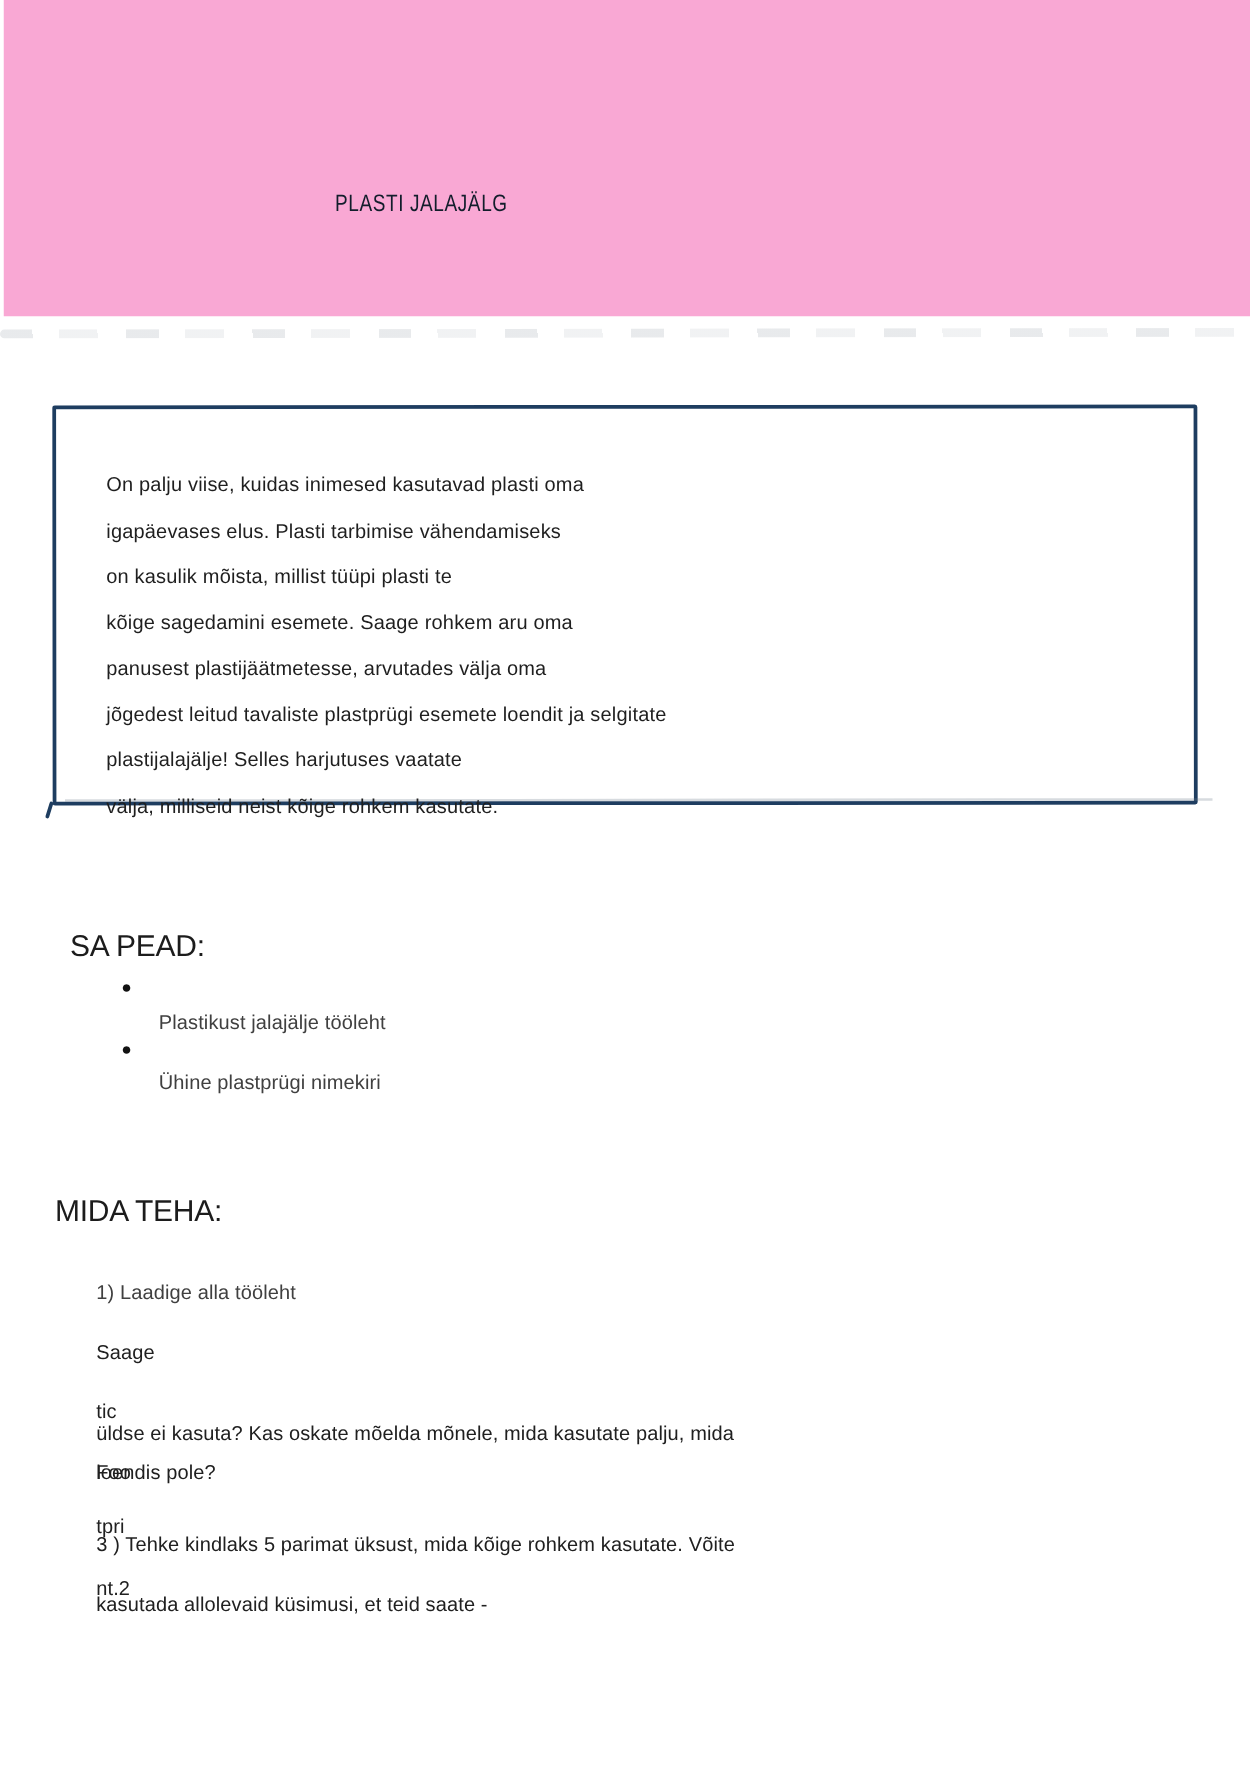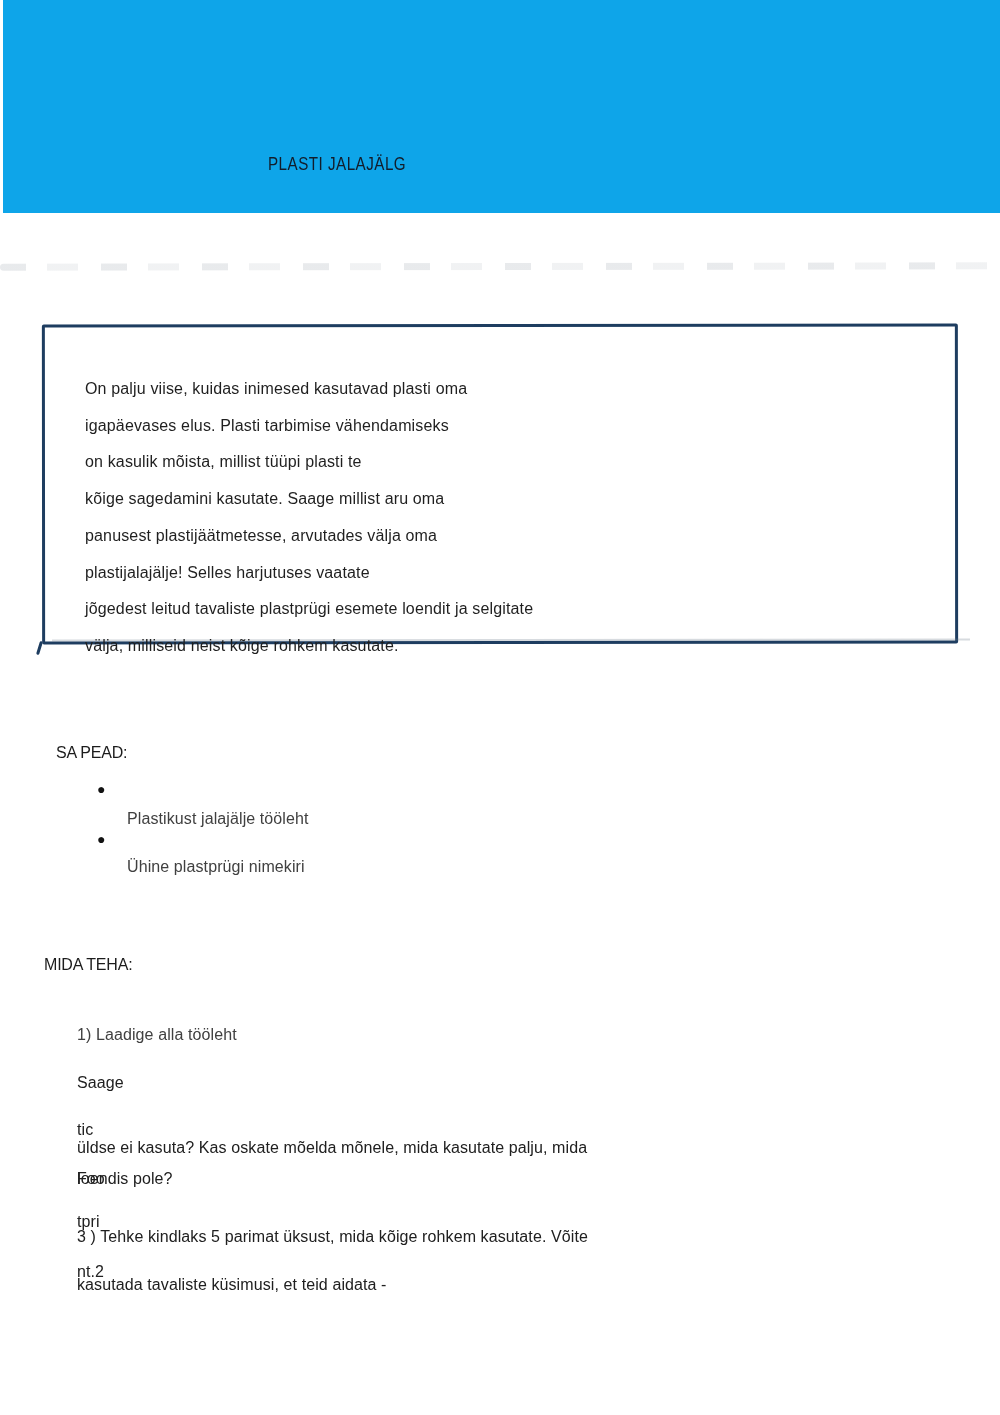--- a/index.html
+++ b/index.html
@@ -2,21 +2,21 @@
 <html><head>
 <meta charset="utf-8">
 <style>
   html,body{margin:0;padding:0;background:#ffffff;}
   .page{
     position:relative;width:1000px;height:1415px;background:#ffffff;overflow:hidden;
     font-family:"Liberation Sans","DejaVu Sans",sans-serif;color:#1f1f1f;
   }
   .abs{position:absolute;white-space:nowrap;}
   
-  .header{position:absolute;left:3px;top:0;width:997px;height:213px;background:#0ea5e9;}
+  .header{position:absolute;left:3px;top:0;width:997px;height:253px;background:#f9a8d4;}
   .page-title{
     position:absolute;left:265px;top:153px;font-size:19px;color:#121d2b;
     letter-spacing:.6px;transform:scaleX(.8);transform-origin:0 0;
   }
   
   .texture{
     position:absolute;left:0;top:263px;width:1000px;height:7px;opacity:.5;border-radius:4px;
     background:repeating-linear-gradient(90deg,
       rgba(125,136,148,.35) 0 26px, rgba(125,136,148,0) 26px 47px,
       rgba(125,136,148,.22) 47px 78px, rgba(125,136,148,0) 78px 101px);
@@ -30,21 +30,21 @@
   .faint-underline{
     position:absolute;left:52px;top:639px;width:918px;height:2px;
     background:rgba(110,125,140,.28);transform:rotate(-.06deg);
   }
   .pen-tail{
     position:absolute;left:38px;top:641px;width:3px;height:14px;background:#1e3d60;
     transform:rotate(17deg);border-radius:2px;
   }
   .intro-text{position:absolute;left:85px;top:371px;font-size:16px;letter-spacing:.15px;}
   .intro-text div{line-height:36.7px;white-space:nowrap;}
-  .section-h{font-size:16px;letter-spacing:-.2px;color:#1c1c1c;}
+  .section-h{font-size:24px;letter-spacing:-.2px;color:#1c1c1c;}
   .bullet{font-size:14px;line-height:12px;color:#121212;}
   .body-txt{font-size:16px;letter-spacing:.1px;color:#404040;}
   .step-line{font-size:16px;letter-spacing:.1px;color:#202020;}
   .overlay-frag{font-size:16px;letter-spacing:.1px;color:#202020;}
 </style>
 </head>
 <body>
 
 <div class="page">
 
@@ -55,43 +55,43 @@
   <div class="texture"></div>
 
   <div class="intro-box"></div>
   <div class="faint-underline"></div>
   <div class="pen-tail"></div>
 
   <div class="intro-text">
     <div>On palju viise, kuidas inimesed kasutavad plasti oma</div>
     <div>igapäevases elus. Plasti tarbimise vähendamiseks</div>
     <div>on kasulik mõista, millist tüüpi plasti te</div>
-    <div>kõige sagedamini kasutate. Saage millist aru oma</div>
+    <div>kõige sagedamini esemete. Saage rohkem aru oma</div>
     <div>panusest plastijäätmetesse, arvutades välja oma</div>
+    <div>jõgedest leitud tavaliste plastprügi esemete loendit ja selgitate</div>
     <div>plastijalajälje! Selles harjutuses vaatate</div>
-    <div>jõgedest leitud tavaliste plastprügi esemete loendit ja selgitate</div>
     <div>välja, milliseid neist kõige rohkem kasutate.</div>
   </div>
 
   <div class="abs section-h" style="left:56px;top:744px;">SA PEAD:</div>
 
   <span class="abs bullet" style="left:97px;top:783px;">●</span>
   <div class="abs body-txt" style="left:127px;top:810px;">Plastikust jalajälje tööleht</div>
 
   <span class="abs bullet" style="left:97px;top:833px;">●</span>
   <div class="abs body-txt" style="left:127px;top:858px;">Ühine plastprügi nimekiri</div>
 
   <div class="abs section-h" style="left:44px;top:956px;">MIDA TEHA:</div>
 
   <div class="abs body-txt" style="left:77px;top:1026px;">1) Laadige alla tööleht</div>
 
   <div class="abs step-line" style="left:77px;top:1139px;">üldse ei kasuta? Kas oskate mõelda mõnele, mida kasutate palju, mida</div>
   <div class="abs step-line" style="left:77px;top:1170px;">loendis pole?</div>
   <div class="abs step-line" style="left:77px;top:1228px;">3 ) Tehke kindlaks 5 parimat üksust, mida kõige rohkem kasutate. Võite</div>
-  <div class="abs step-line" style="left:77px;top:1276px;">kasutada tavaliste küsimusi, et teid aidata -</div>
+  <div class="abs step-line" style="left:77px;top:1276px;">kasutada allolevaid küsimusi, et teid saate -</div>
 
   <div class="abs overlay-frag" style="left:77px;top:1074px;">Saage</div>
   <div class="abs overlay-frag" style="left:77px;top:1121px;">tic</div>
   <div class="abs overlay-frag" style="left:77px;top:1170px;">Foo</div>
   <div class="abs overlay-frag" style="left:77px;top:1213px;">tpri</div>
   <div class="abs overlay-frag" style="left:77px;top:1263px;">nt.2</div>
 
 </div>
 
 </body></html>

